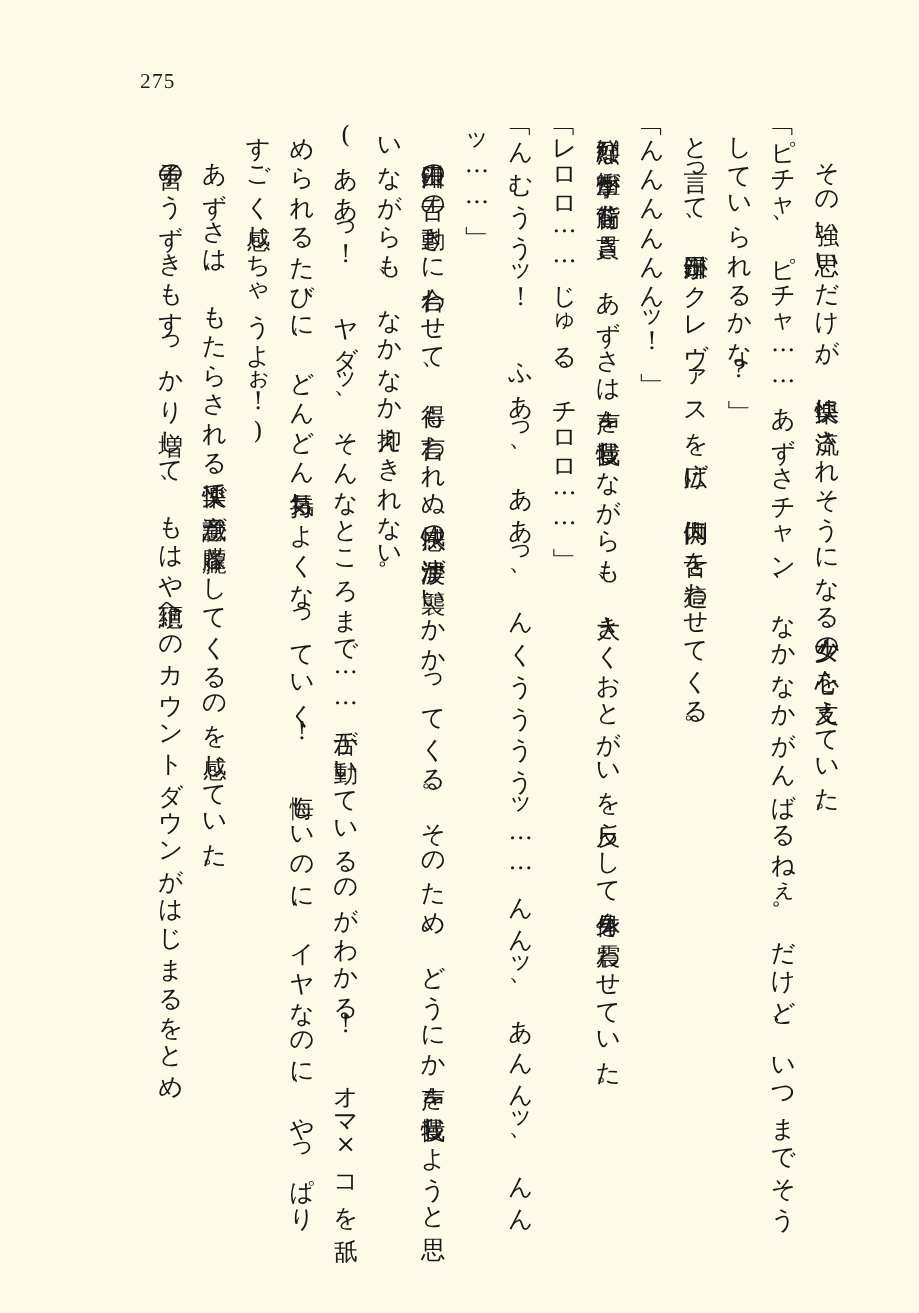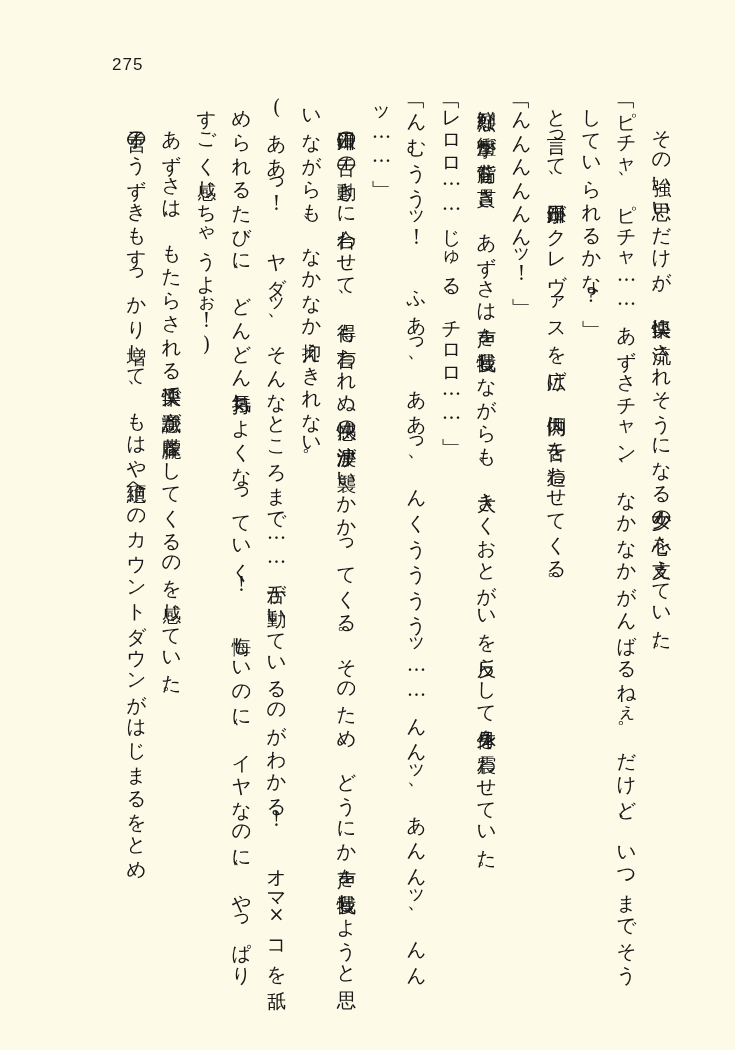--- a/index.html
+++ b/index.html
@@ -21,21 +21,21 @@
     box-sizing: border-box;
     background: #fdfbe8;
   }
   .page-number {
     position: absolute;
     top: 55px;
     left: 112px;
     font-size: 17px;
     letter-spacing: 1px;
     color: #1c1c1c;
-    font-family: Liberation Sans, sans-serif;
+    font-family: Liberation Serif, serif;
   }
   .text-block {
     position: absolute;
     top: 96px;
     right: 56px;
     height: 880px;
     width: 572px;
     writing-mode: vertical-rl;
     text-orientation: upright;
     direction: ltr;

